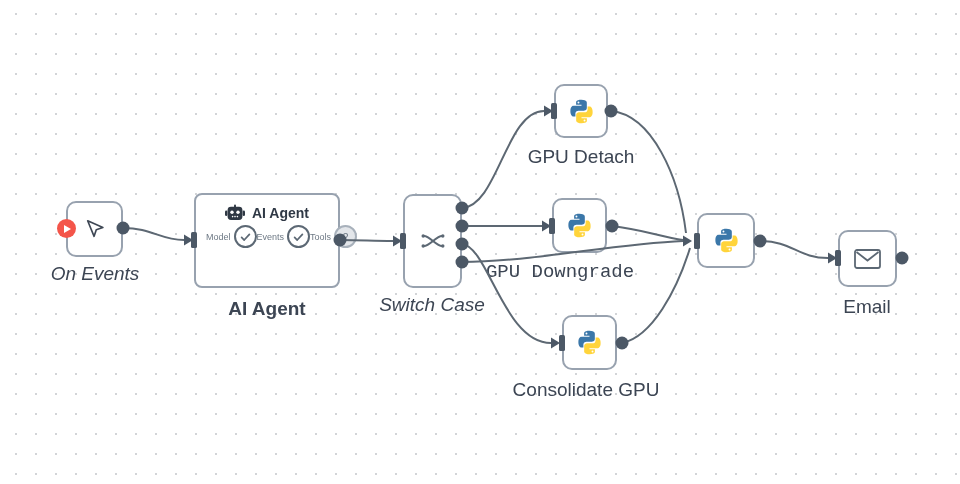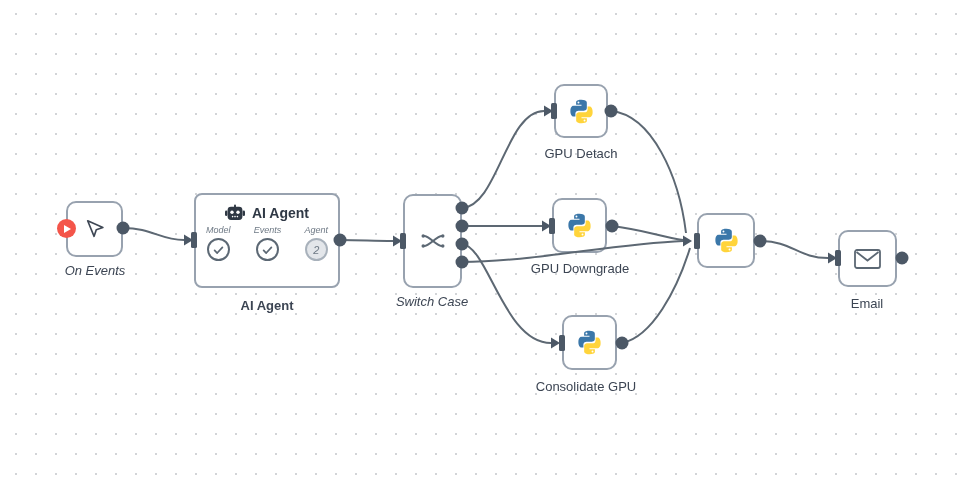--- a/index.html
+++ b/index.html
@@ -21,21 +21,21 @@
     background: #ffffff;
     border: 2px solid #98a2af;
     border-radius: 10px;
     z-index: 2;
     display: flex; align-items: center; justify-content: center;
     cursor: pointer;
   }
 
   .node-label {
     position: absolute;
-    font-size: 13px;
+    font-size: 19px;
     color: #3c4553;
     text-align: center;
     white-space: nowrap;
     transform: translateX(-50%);
     z-index: 2;
   }
 
   .edges { position: absolute; left: 0; top: 0; z-index: 3; pointer-events: none; }
   .edges path.wire { fill: none; stroke: #5d6873; stroke-width: 2; pointer-events: stroke; }
 
@@ -59,21 +59,21 @@
   
   .agent-header {
     position: absolute; top: 9px; left: 0; right: 0;
     display: flex; align-items: center; justify-content: center; gap: 7px;
   }
   .agent-header .title { font-size: 14px; font-weight: bold; color: #2f3845; }
   .agent-ports {
     position: absolute; left: 10px; right: 10px; top: 30px;
     display: flex; justify-content: space-between;
   }
-  .agent-port { display: flex; flex-direction: column; align-items: center; gap: 3px; cursor: pointer; font-style: italic; }
+  .agent-port { display: flex; align-items: center; gap: 3px; cursor: pointer; }
   .agent-port .port-label { font-size: 9px; color: #6e7985; }
   .port-circle {
     width: 23px; height: 23px; border-radius: 50%;
     border: 2px solid #5c6874; background: #fff;
     display: flex; align-items: center; justify-content: center;
   }
   .port-circle.badge {
     background: #e3e6ea; border-color: #a8b1bb;
     font-size: 11px; color: #6e7985;
   }
@@ -131,21 +131,21 @@
       </div>
       <div class="agent-port">
         <span class="port-label">Events</span>
         <div class="port-circle">
           <svg width="22" height="22">
               <use href="#check-circle"></use>
             </svg>
         </div>
       </div>
       <div class="agent-port">
-        <span class="port-label">Agent</span>
+        <span class="port-label">Tools</span>
         <div class="port-circle badge">2</div>
       </div>
     </div>
   </div>
   <div class="node-label" style="left:267px; top:298px; font-weight:bold;">AI Agent</div>
 
   <div class="node" style="left:403px; top:194px; width:59px; height:94px;">
     <svg width="26" height="20" viewBox="0 0 26 20">
       <path d="M4,5 C10,5 16,15 22,15" fill="none" stroke="#5c6874" stroke-width="2" stroke-linecap="round"></path>
       <path d="M4,15 C10,15 16,5 22,5" fill="none" stroke="#5c6874" stroke-width="2" stroke-linecap="round"></path>
@@ -162,21 +162,21 @@
         <use href="#python-logo"></use>
       </svg>
   </div>
   <div class="node-label" style="left:581px; top:146px;">GPU Detach</div>
 
   <div class="node" style="left:552px; top:198px; width:55px; height:55px;">
     <svg width="27" height="27">
         <use href="#python-logo"></use>
       </svg>
   </div>
-  <div class="node-label" style="left:580px; top:261px;">GPU Downgrade</div>
+  <div class="node-label" style="left:560px; top:261px;font-family:Liberation Mono, monospace;">GPU Downgrade</div>
 
   <div class="node" style="left:562px; top:315px; width:55px; height:55px;">
     <svg width="27" height="27">
         <use href="#python-logo"></use>
       </svg>
   </div>
   <div class="node-label" style="left:586px; top:379px;text-align:right;">Consolidate GPU</div>
 
   <div class="node" style="left:697px; top:213px; width:58px; height:55px;">
     <svg width="27" height="27">

